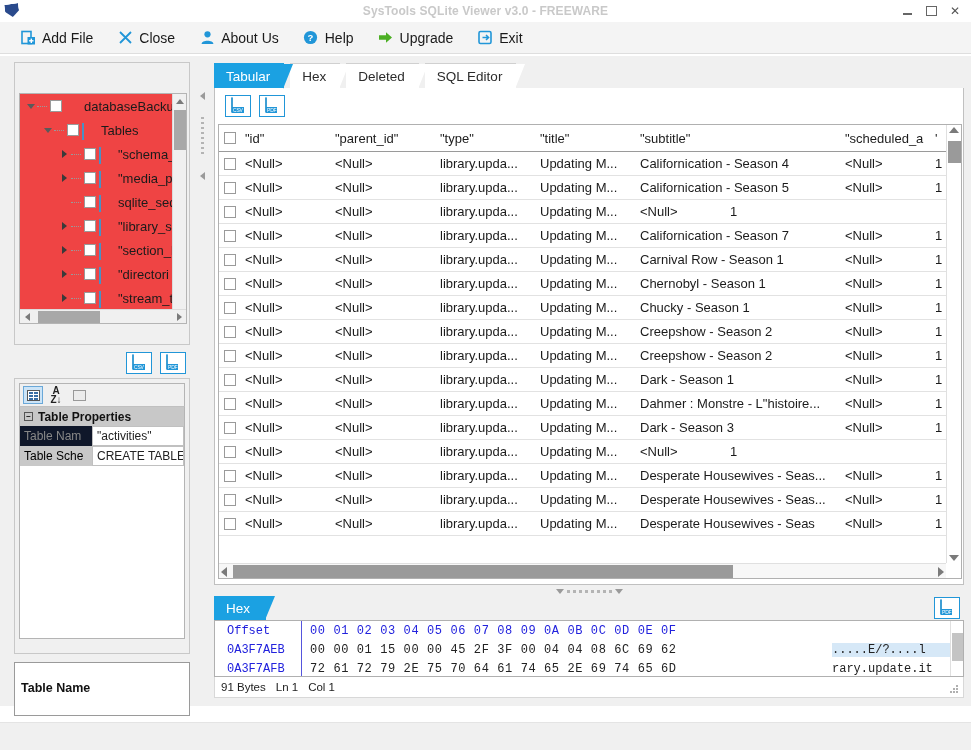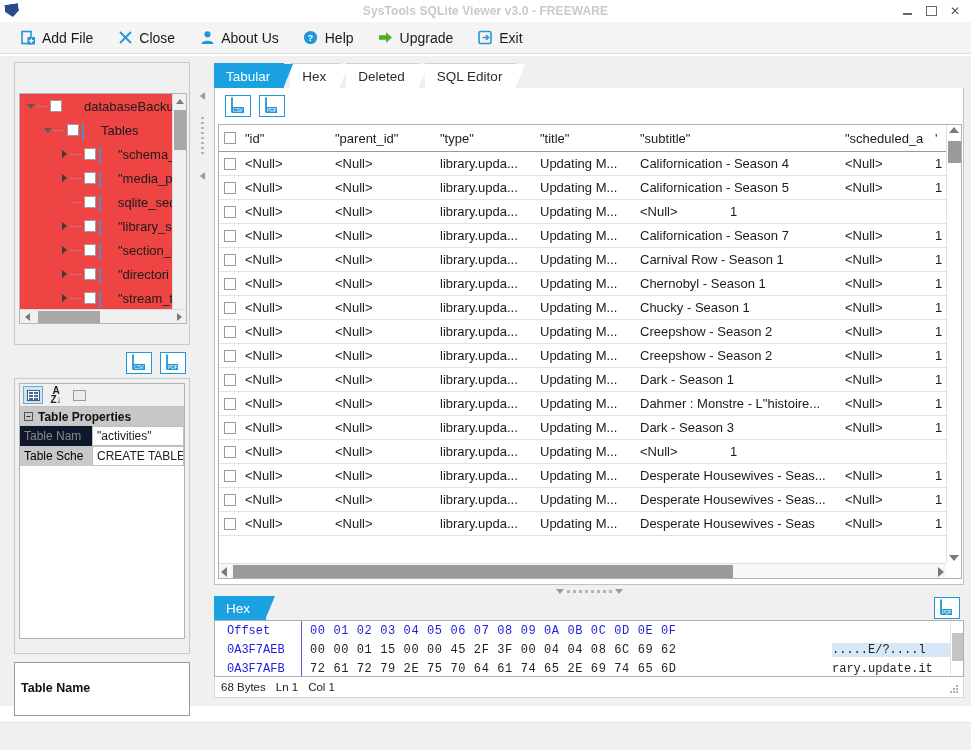--- a/index.html
+++ b/index.html
@@ -882,21 +882,21 @@
               <div class="hx-bytes">72 61 72 79 2E 75 70 64 61 74 65 2E 69 74 65 6D</div>
               <div class="hx-ascii">rary.update.it</div>
             </div>
           </div>
         <div class="hexvsb">
           <div style="position:absolute;left:1px;top:12px;width:11px;height:28px;background:#c4c4c4;"></div>
         </div>
       </div>
 
       <div class="hexstatus">
-        <span>68 Bytes</span>
+        <span>91 Bytes</span>
         <span>Ln 1</span>
         <span>Col 1</span>
         <span class="grip">
           <i style="left:6px;top:0;"></i>
             <i style="left:3px;top:3px;"></i>
             <i style="left:6px;top:3px;"></i>
           <i style="left:0;top:6px;"></i>
             <i style="left:3px;top:6px;"></i>
             <i style="left:6px;top:6px;"></i>
         </span>

